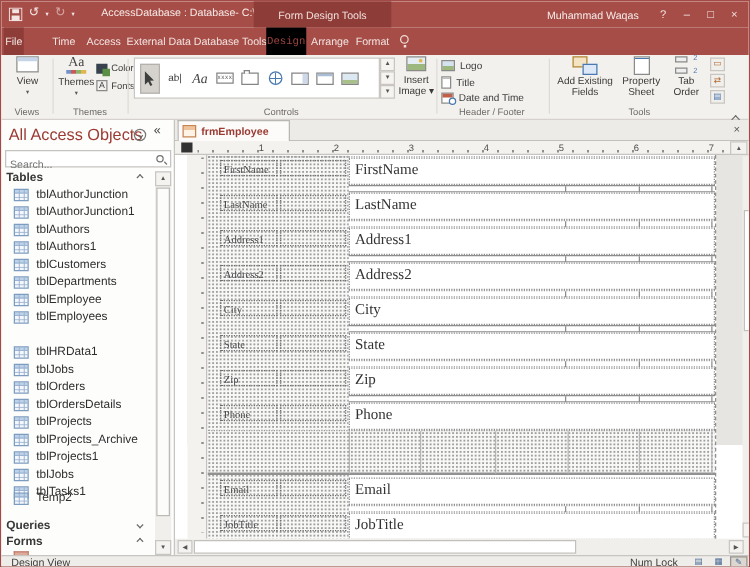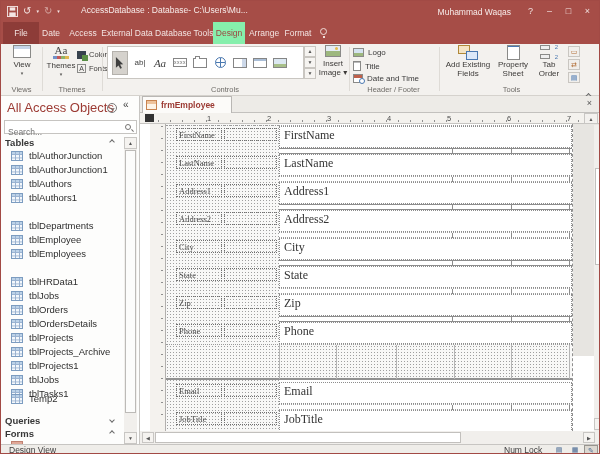--- a/index.html
+++ b/index.html
@@ -16,21 +16,21 @@
   .title-text { position:absolute; left:80px; top:4px; color:#f7ecea; font-size:8.5px; white-space:nowrap; }
   .ctx-band { position:absolute; left:202px; top:0; width:110px; height:21px; background:#8d3c38; color:#f2dedb; font-size:8.5px; display:flex; align-items:center; justify-content:center; }
   .tb-right { position:absolute; right:4px; top:0; height:21px; display:flex; align-items:center; gap:4px; }
   .tb-right .user { color:#f7ecea; font-size:8.5px; margin-right:8px; }
   .winbtn { width:15px; height:17px; color:#f2e2e0; font-size:9px; text-align:center; line-height:17px; }
 
   
   .tabrow { position:absolute; left:0; top:21px; width:598px; height:22px; background:#a64d47; }
   .rtab { position:absolute; top:0; height:22px; color:#f3e4e2; font-size:8.5px; text-align:center; line-height:22px; white-space:nowrap; }
   .rtab.file { background:#8d3c38; }
-  .rtab.sel { background:#86efac; color:#9c4540; }
+  .rtab.sel { background:#000000; color:#9c4540;font-family:Liberation Mono, monospace; }
   .bulb { position:absolute; left:319px; top:6px; width:7px; height:7px; border:1px solid #f0dcd8; border-radius:50%; }
   .bulb:after { content:""; position:absolute; left:1.5px; top:7px; width:2px; height:2px; background:#f0dcd8; }
   .tellme { position:absolute; left:331px; top:0; height:22px; line-height:22px; color:#f3e4e2; font-size:8.5px; }
 
   
   .ribbon { position:absolute; left:0; top:43px; width:598px; height:52px; background:#f3f1ee; border-bottom:1px solid #d5d2cd; }
   .gsep { position:absolute; top:3px; width:1px; height:44px; background:#dedbd6; }
   .glabel { position:absolute; top:41px; height:10px; font-size:7.5px; color:#6e6b67; text-align:center; }
   .bigbtn { position:absolute; top:1px; display:flex; flex-direction:column; align-items:center; }
   .bigbtn .txt { font-size:8px; color:#3c3a38; margin-top:2px; }
@@ -176,32 +176,35 @@
           <rect x="0.5" y="0.5" width="11" height="11" fill="none" stroke="#f4e6e4"></rect>
           <rect x="3" y="1.5" width="6" height="3.5" fill="#f4e6e4"></rect>
           <rect x="2.5" y="7" width="7" height="4.5" fill="#f4e6e4"></rect>
         </svg>
       <span class="g">↺</span>
       <span class="caret">▾</span>
       <span class="g dim">↻</span>
       <span class="caret">▾</span>
     </div>
     <div class="title-text">AccessDatabase : Database- C:\Users\Mu...</div>
+    <div class="ctx-band">
+      <span>Form Design Tools</span>
+    </div>
     <div class="tb-right">
       <span class="user">Muhammad Waqas</span>
       <span class="winbtn">?</span>
       <span class="winbtn">–</span>
       <span class="winbtn">□</span>
       <span class="winbtn">×</span>
     </div>
   </div>
 
   <div class="tabrow">
-    <div class="rtab file" style="left:2px;width:36px">File</div>
-    <div class="rtab" style="left:36px;width:28px">Date</div>
+    <div class="rtab file" style="left:2px;width:16px">File</div>
+    <div class="rtab" style="left:36px;width:28px">Time</div>
     <div class="rtab" style="left:66px;width:32px">Access</div>
     <div class="rtab" style="left:100px;width:52px">External Data</div>
     <div class="rtab" style="left:154px;width:56px">Database Tools</div>
     <div class="rtab sel" style="left:212px;width:32px">Design</div>
     <div class="rtab" style="left:246px;width:34px">Arrange</div>
     <div class="rtab" style="left:282px;width:30px">Format</div>
     <span class="bulb"></span>
   </div>
 
   <div class="ribbon">
@@ -357,20 +360,24 @@
         <span class="tbl-ic"></span>
         <span class="lbl">tblAuthorJunction1</span>
       </div>
     <div class="nav-item" style="top:81px">
         <span class="tbl-ic"></span>
         <span class="lbl">tblAuthors</span>
       </div>
     <div class="nav-item" style="top:95px">
         <span class="tbl-ic"></span>
         <span class="lbl">tblAuthors1</span>
+      </div>
+    <div class="nav-item" style="top:109px">
+        <span class="tbl-ic"></span>
+        <span class="lbl">tblCustomers</span>
       </div>
     <div class="nav-item" style="top:123px">
         <span class="tbl-ic"></span>
         <span class="lbl">tblDepartments</span>
       </div>
     <div class="nav-item" style="top:137px">
         <span class="tbl-ic"></span>
         <span class="lbl">tblEmployee</span>
       </div>
     <div class="nav-item" style="top:151px">

